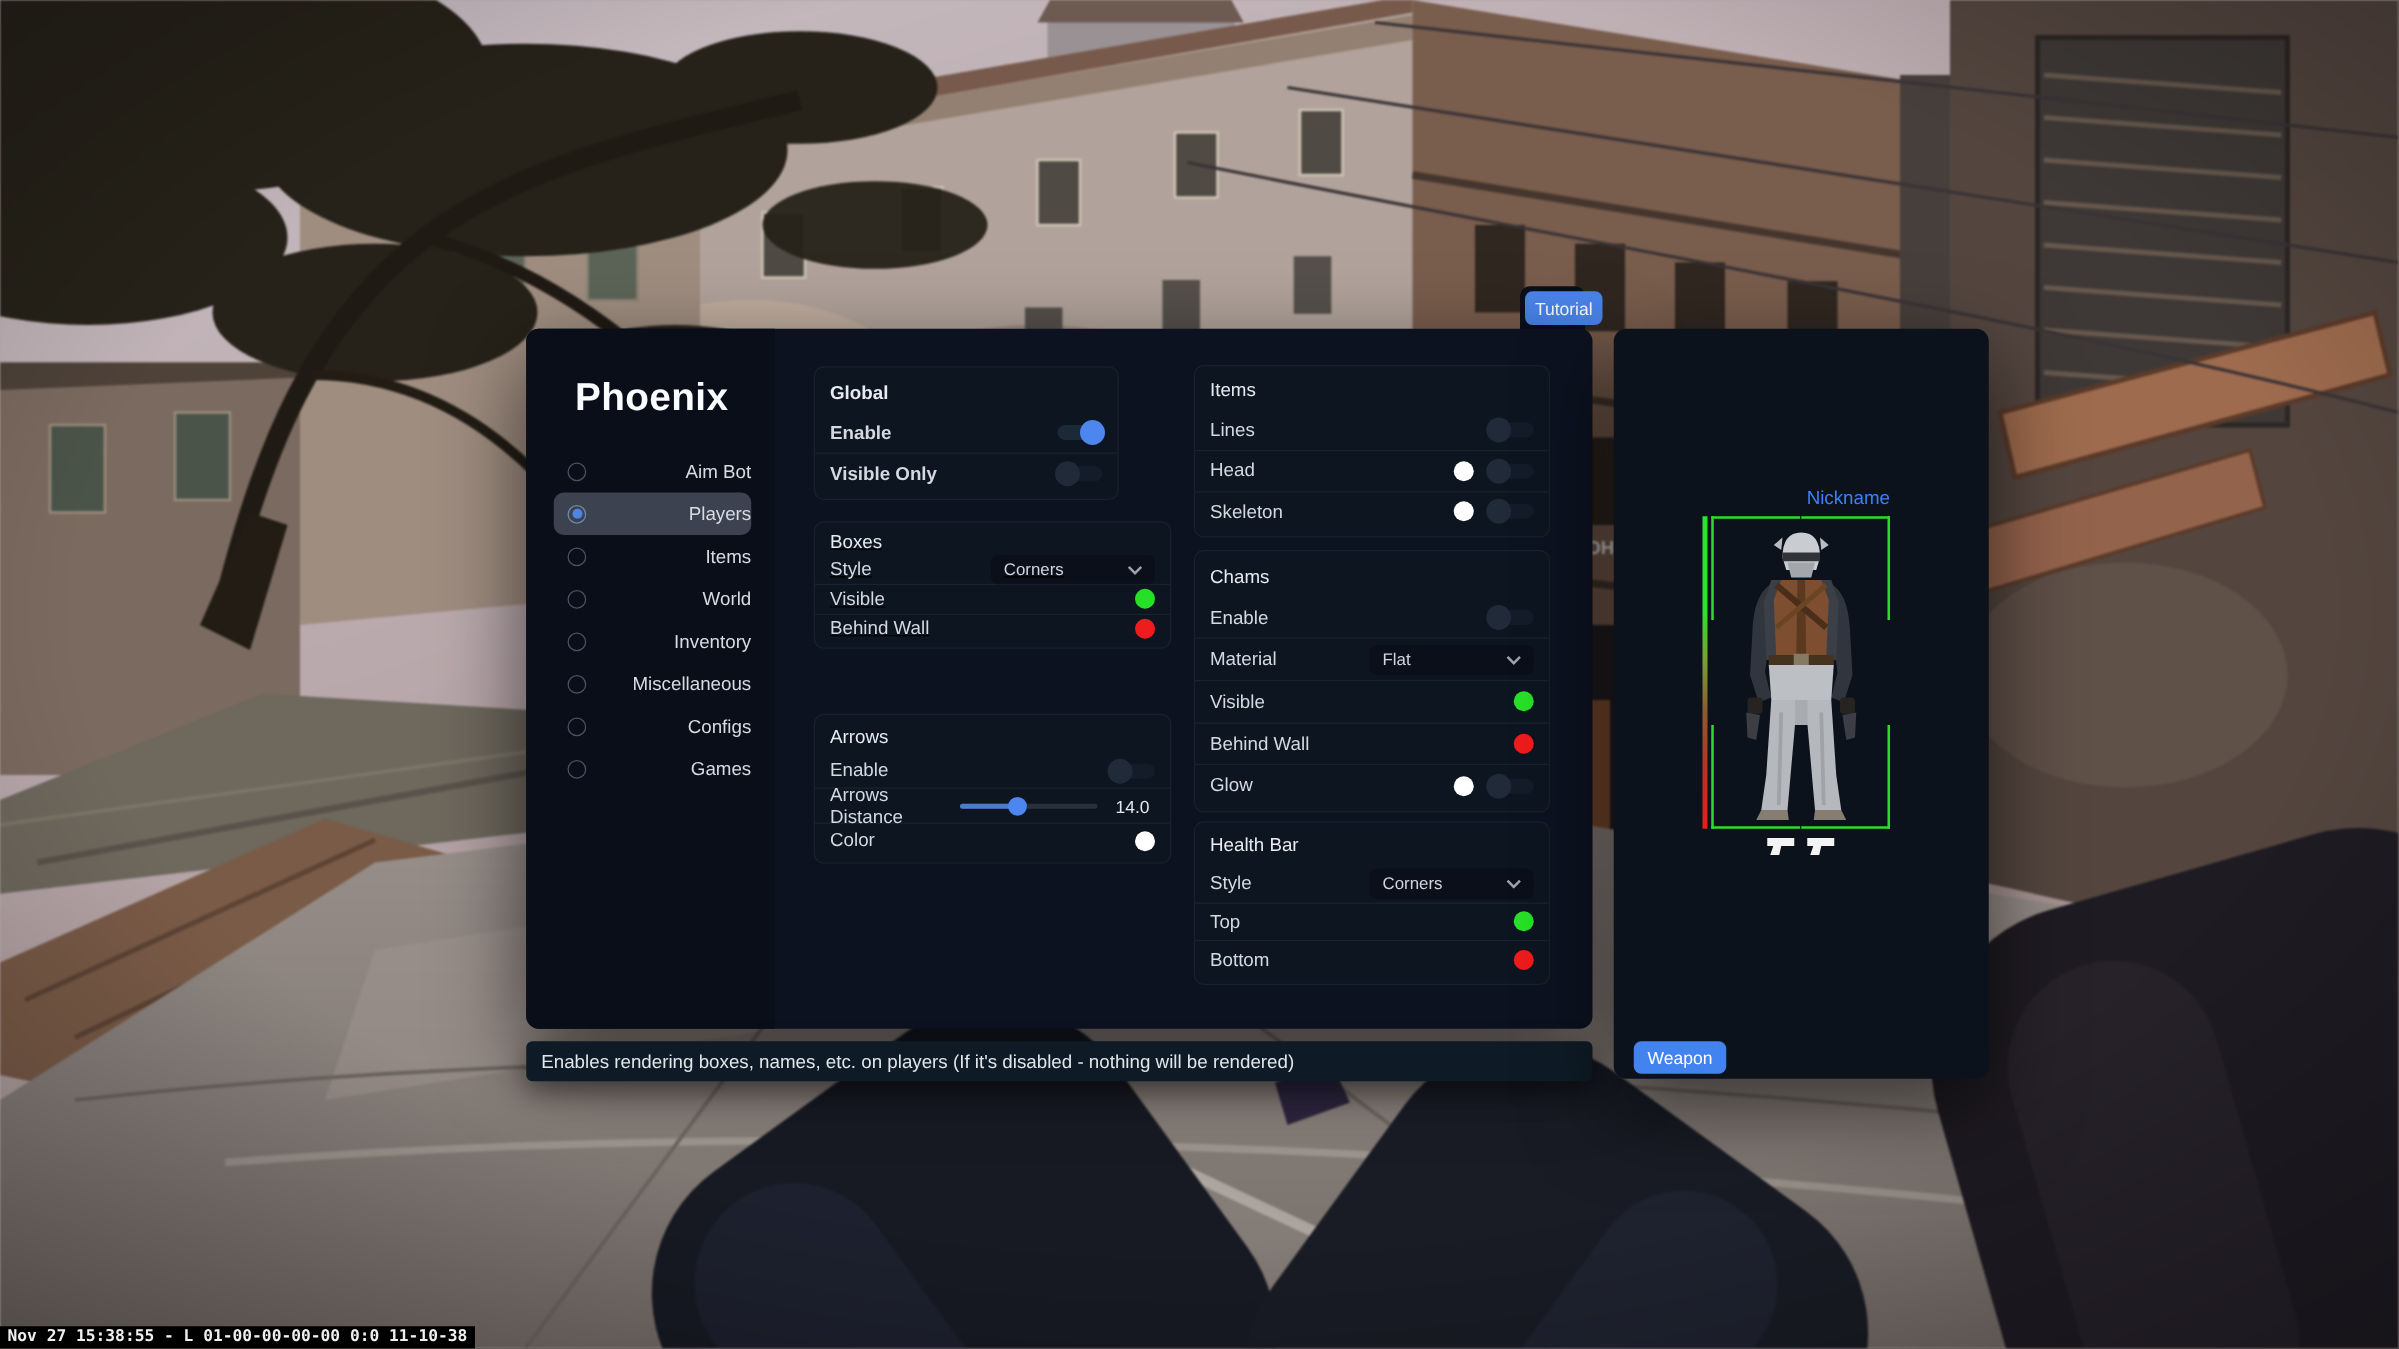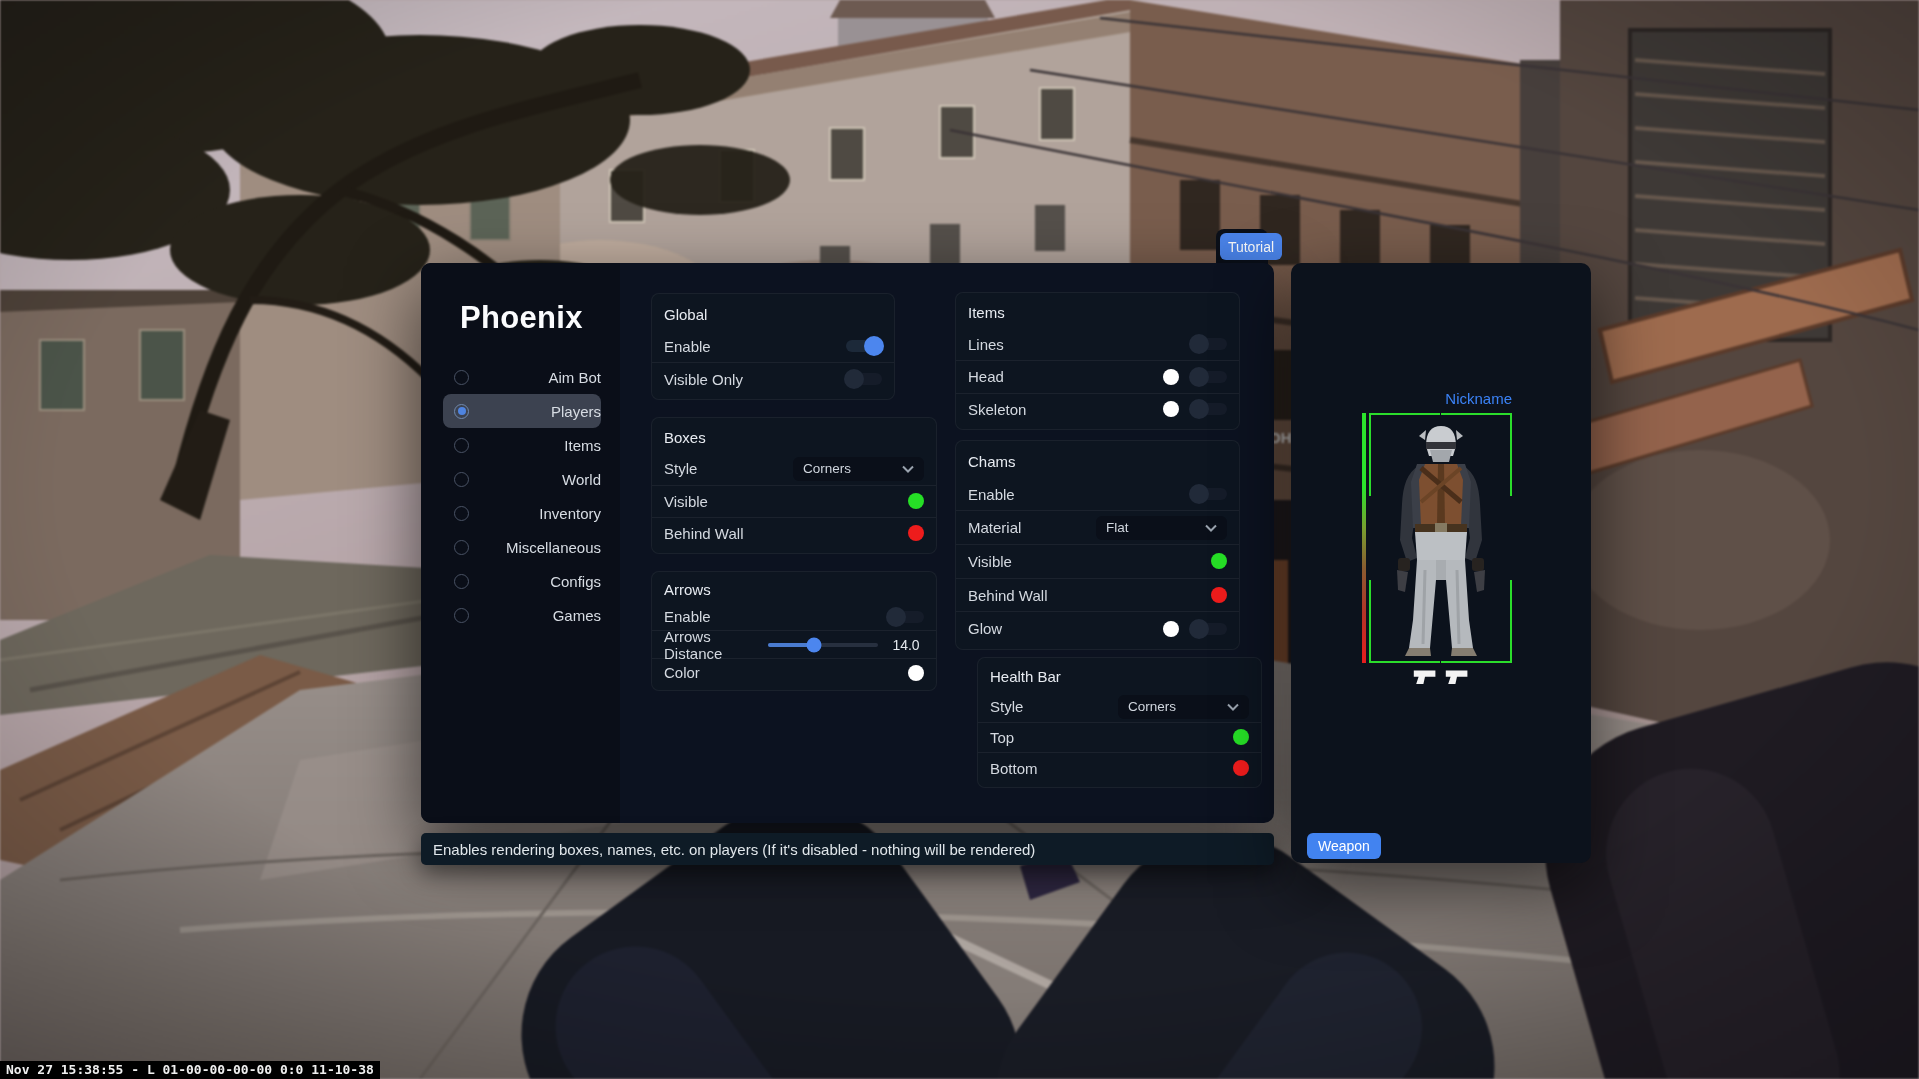--- a/index.html
+++ b/index.html
@@ -42,26 +42,26 @@
 
   .select{width:131px;height:24px;background:#0a0f19;border-radius:6px;display:flex;align-items:center;padding:0 10px;font-size:13.5px;color:#d0d6de;cursor:pointer;flex:none;}
   .select .chev{margin-left:auto;display:flex;}
 
   .slider{position:relative;width:110px;height:4px;border-radius:2px;background:#27303f;margin-left:auto;margin-right:10px;cursor:pointer;flex:none;}
   .slider .fill{position:absolute;left:0;top:0;bottom:0;border-radius:2px;background:#4a7cd0;}
   .slider .sknob{position:absolute;top:50%;width:15px;height:15px;border-radius:50%;background:#4c86ee;transform:translate(-50%,-50%);}
   .sl-value{width:36px;text-align:center;font-size:14px;color:#e4e8ed;flex:none;}
 
   
-  #card-global{left:230px;top:30px;width:244px;height:107px;}
-  #card-boxes{left:230px;top:154px;width:286px;height:137px;}
+  #card-global{left:230px;top:30px;width:244px;height:107px;font-weight:bold;}
+  #card-boxes{left:230px;top:154px;width:286px;height:102px;text-decoration:underline;}
   #card-arrows{left:230px;top:290px;width:286px;height:120px;margin-top:18px;}
   #card-items{left:534px;top:29px;width:285px;height:138px;}
   #card-chams{left:534px;top:177px;width:285px;height:210px;}
-  #card-health{left:556px;top:394px;width:285px;height:131px;}
+  #card-health{left:534px;top:394px;width:285px;height:131px;}
 
   
   .statusbar{position:absolute;left:421px;top:833px;width:853px;height:32px;background:#0e1b26;border-radius:5px;display:flex;align-items:center;padding:0 12px;font-size:15px;color:#e0e6ea;z-index:5;box-shadow:0 8px 22px rgba(0,0,0,.45);}
 
   
   .preview{position:absolute;left:1291px;top:263px;width:300px;height:600px;background:#0c121c;border-radius:10px;box-shadow:0 24px 70px rgba(0,0,0,.6);z-index:5;}
   .nickname{position:absolute;left:78px;top:127px;width:143px;text-align:right;font-size:15px;color:#3b82f6;}
   .healthbar{position:absolute;left:71px;top:150px;width:4px;height:250px;background:linear-gradient(180deg,#2ce42c 0%,#2ce42c 30%,#79a02f 46%,#8a5c30 62%,#b33327 80%,#e71d1d 100%);}
   .cornerbox{position:absolute;left:78px;top:150px;width:143px;height:250px;}
   .cornerbox .c{position:absolute;width:71px;height:83px;border:0 solid #2bdd2b;}

